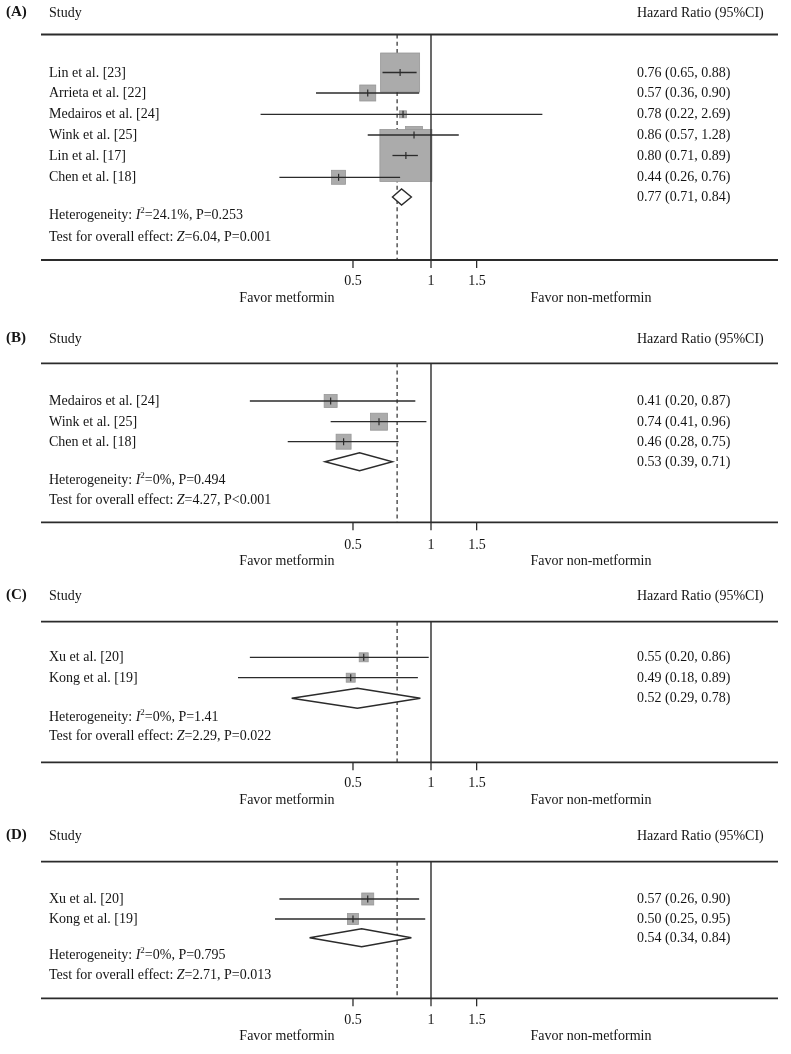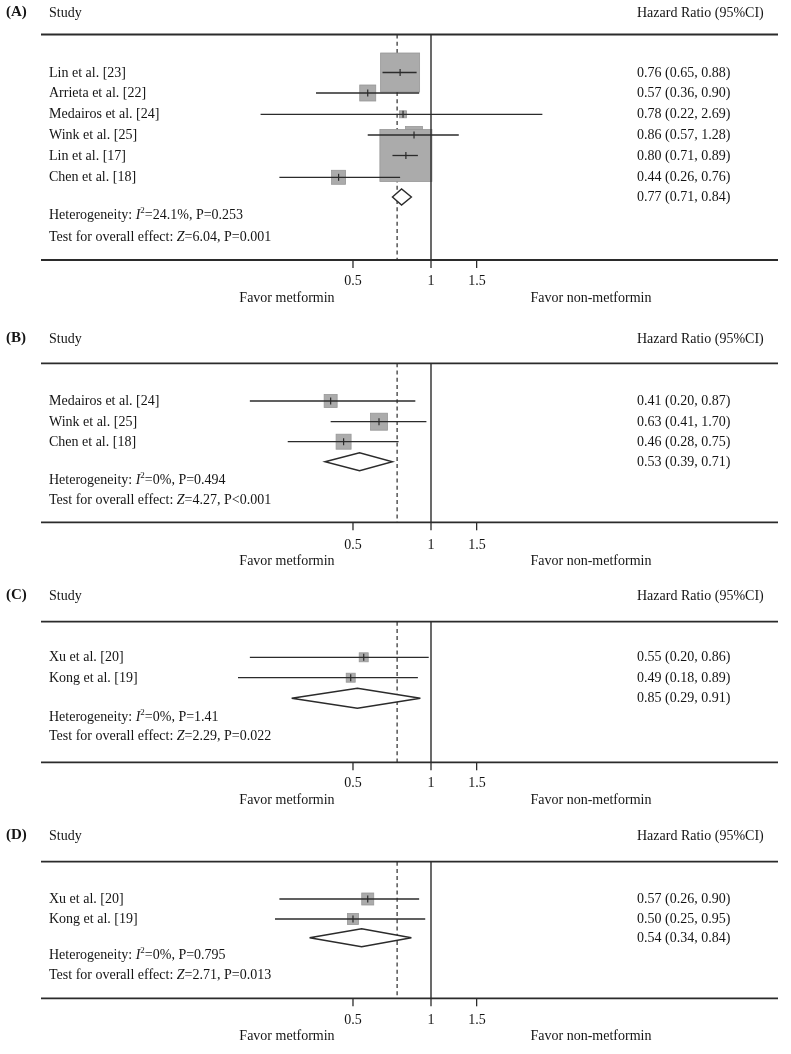--- a/index.html
+++ b/index.html
@@ -123,21 +123,21 @@
   <div>
     <div class="t letter" style="left:6px;top:329px">(B)</div>
     <div class="t" style="left:49px;top:330px">Study</div>
     <div class="t" style="left:637px;top:330px">Hazard Ratio (95%CI)</div>
 
     <div class="t" style="left:49px;top:392px">Medairos et al. [24]</div>
     <div class="t" style="left:49px;top:413px">Wink et al. [25]</div>
     <div class="t" style="left:49px;top:433px">Chen et al. [18]</div>
 
     <div class="t" style="left:637px;top:392px">0.41 (0.20, 0.87)</div>
-    <div class="t" style="left:637px;top:413px">0.63 (0.41, 1.70)</div>
+    <div class="t" style="left:637px;top:413px">0.74 (0.41, 0.96)</div>
     <div class="t" style="left:637px;top:433px">0.46 (0.28, 0.75)</div>
     <div class="t" style="left:637px;top:453px">0.53 (0.39, 0.71)</div>
 
     <div class="t note" style="left:49px;top:471px"><span>Heterogeneity: </span><i>I</i><sup>2</sup><span>=0%, P=0.494</span></div>
     <div class="t note" style="left:49px;top:491px"><span>Test for overall effect: </span><i>Z</i><span>=4.27, P&lt;0.001</span></div>
 
     <div class="t ctr" style="left:331px;top:536px;width:44px">0.5</div>
     <div class="t ctr" style="left:409px;top:536px;width:44px">1</div>
     <div class="t ctr" style="left:455px;top:536px;width:44px">1.5</div>
     <div class="t ctr" style="left:177px;top:552px;width:220px">Favor metformin</div>
@@ -147,21 +147,21 @@
   <div>
     <div class="t letter" style="left:6px;top:586px">(C)</div>
     <div class="t" style="left:49px;top:587px">Study</div>
     <div class="t" style="left:637px;top:587px">Hazard Ratio (95%CI)</div>
 
     <div class="t" style="left:49px;top:648px">Xu et al. [20]</div>
     <div class="t" style="left:49px;top:669px">Kong et al. [19]</div>
 
     <div class="t" style="left:637px;top:648px">0.55 (0.20, 0.86)</div>
     <div class="t" style="left:637px;top:669px">0.49 (0.18, 0.89)</div>
-    <div class="t" style="left:637px;top:689px">0.85 (0.29, 0.91)</div>
+    <div class="t" style="left:637px;top:689px">0.52 (0.29, 0.78)</div>
 
     <div class="t note" style="left:49px;top:708px"><span>Heterogeneity: </span><i>I</i><sup>2</sup><span>=0%, P=1.41</span></div>
     <div class="t note" style="left:49px;top:727px"><span>Test for overall effect: </span><i>Z</i><span>=2.29, P=0.022</span></div>
 
     <div class="t ctr" style="left:331px;top:774px;width:44px">0.5</div>
     <div class="t ctr" style="left:409px;top:774px;width:44px">1</div>
     <div class="t ctr" style="left:455px;top:774px;width:44px">1.5</div>
     <div class="t ctr" style="left:177px;top:791px;width:220px">Favor metformin</div>
     <div class="t ctr" style="left:481px;top:791px;width:220px">Favor non-metformin</div>
   </div>

